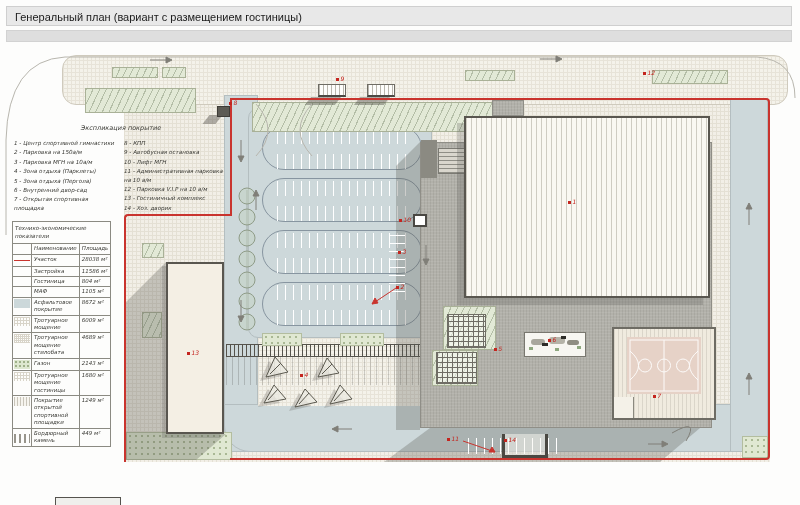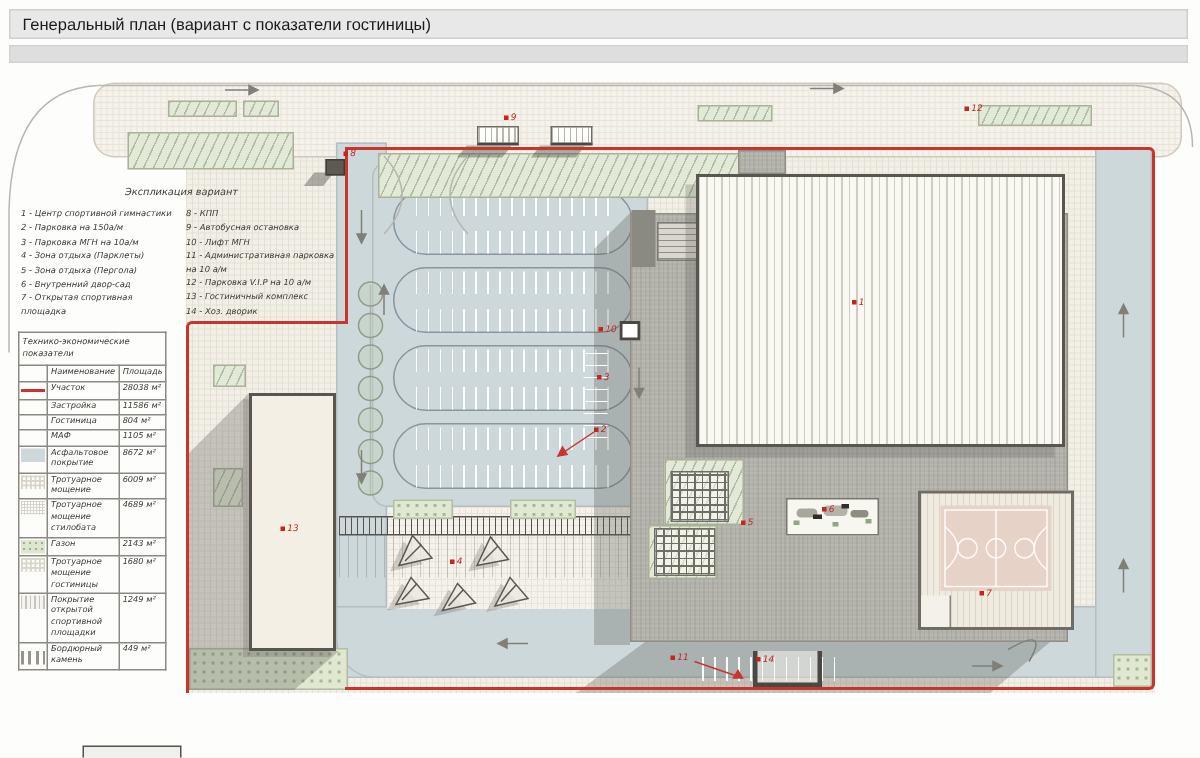--- a/index.html
+++ b/index.html
@@ -114,21 +114,21 @@
   .sw-gridf{background-color:#fdfdfb;background-image:linear-gradient(#d8d4c9 1px,transparent 1px),linear-gradient(90deg,#d8d4c9 1px,transparent 1px);background-size:2px 2px;}
   .sw-lawn{background-color:#dde7cf;background-image:radial-gradient(#9fb089 1px,transparent 1px);background-size:4px 4px;}
   .sw-stripes{background-image:repeating-linear-gradient(90deg,#c9c5ba 0 1px,#f6f4ee 1px 3px);}
   .sw-dots{background:repeating-linear-gradient(90deg,#97948b 0 2px,transparent 2px 5px);height:2px;margin-top:4px;}
   .stubbox{border:1px solid #55534e;background:#efefec;}
 </style>
 </head>
 <body>
 
 <div class="abs titlebar">
-  <span>Генеральный план (вариант с показатели гостиницы)</span>
+  <span>Генеральный план (вариант с размещением гостиницы)</span>
 </div>
 <div class="abs subbar"></div>
 
 <div class="abs" style="left:0;top:45px;width:800px;height:460px;">
 
   <div class="abs pav" style="left:124px;top:50px;width:646px;height:367px;"></div>
   <div class="abs pav2" style="left:62px;top:10px;width:726px;height:50px;border:1px solid #cfcabd;border-radius:14px;box-sizing:border-box;"></div>
 
   <div class="abs road" style="left:224px;top:50px;width:34px;height:357px;"></div>
   <div class="abs road" style="left:224px;top:359px;width:544px;height:48px;border-radius:0 0 30px 26px;"></div>
@@ -321,21 +321,21 @@
   <span class="mk" style="left:229px;top:55px;">8</span>
   <span class="mk" style="left:336px;top:31px;">9</span>
   <span class="mk" style="left:399px;top:172px;">10</span>
   <span class="mk" style="left:447px;top:391px;">11</span>
   <span class="mk" style="left:643px;top:25px;">12</span>
   <span class="mk" style="left:187px;top:305px;">13</span>
   <span class="mk" style="left:504px;top:392px;">14</span>
 </div>
 
 <div class="abs legend">
-  <div class="lt">Экспликация вариант</div>
+  <div class="lt">Экспликация покрытие</div>
   <div class="cols">
     <div class="col">
       <div>1 - Центр спортивной гимнастики</div>
       <div>2 - Парковка на 150а/м</div>
       <div>3 - Парковка МГН на 10а/м</div>
       <div>4 - Зона отдыха (Парклеты)</div>
       <div>5 - Зона отдыха (Пергола)</div>
       <div>6 - Внутренний двор-сад</div>
       <div>7 - Открытая спортивная площадка</div>
     </div>

